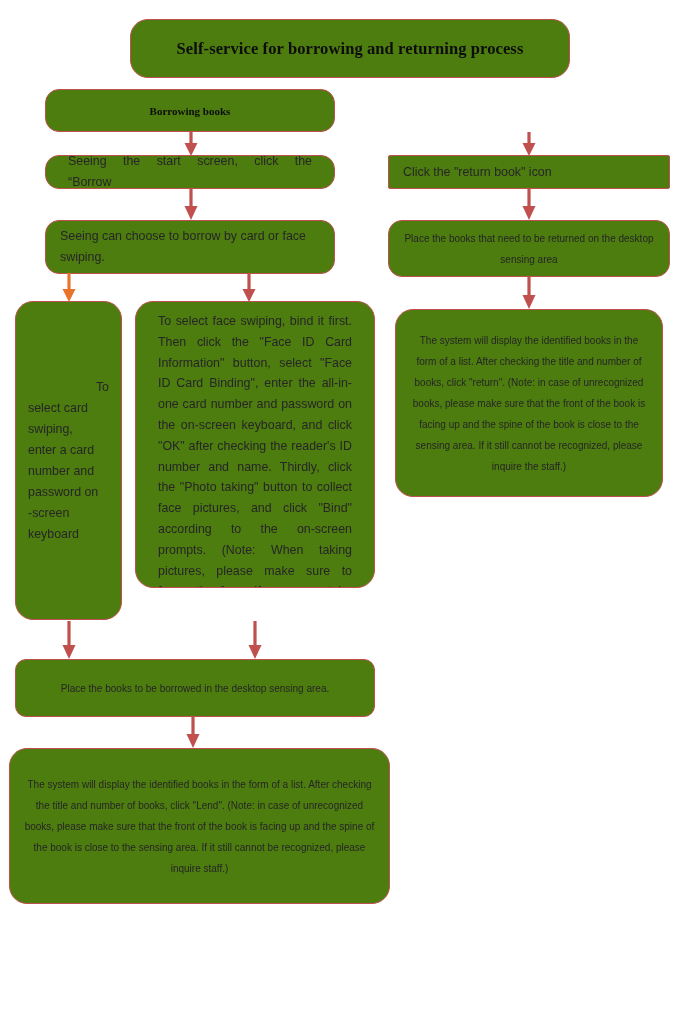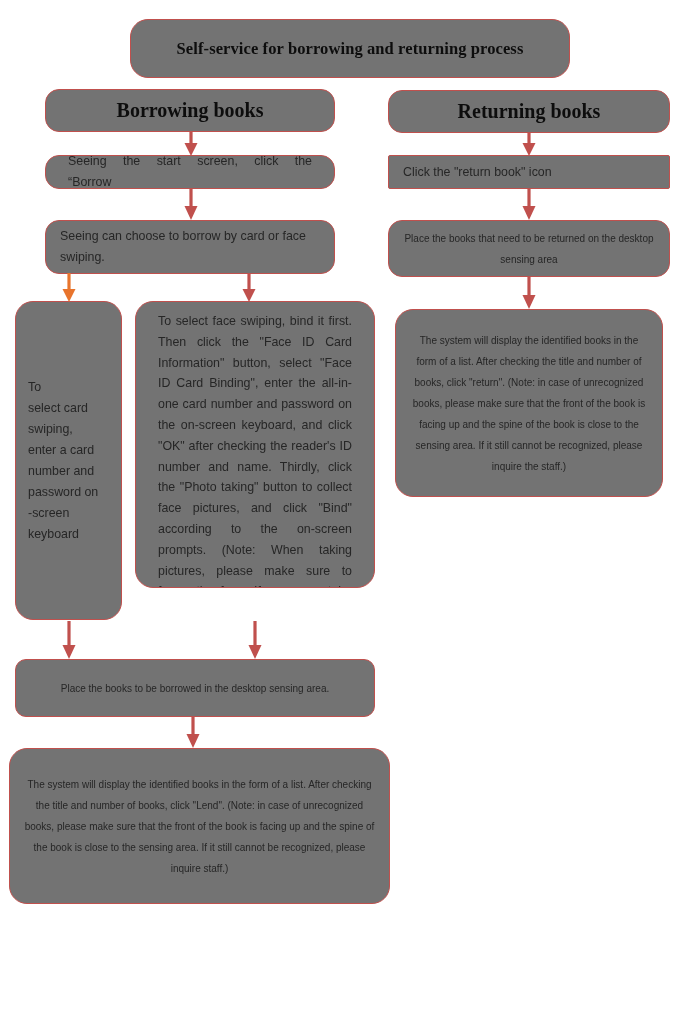--- a/index.html
+++ b/index.html
@@ -19,21 +19,21 @@
     left: 0; top: 0;
     width: 692px;
     height: 1025px;
     overflow: hidden;
   }
 
   
   .node {
     position: absolute;
     box-sizing: border-box;
-    background: #737373;
+    background: #4d7c0f;
     border: 1.6px solid #c0504d;
     color: #262626;
     overflow: hidden;
     display: flex;
     flex-direction: column;
     justify-content: center;
   }
   .node.rounded   { border-radius: 14px; }
   .node.rounded-lg{ border-radius: 18px; }
   .node.square    { border-radius: 2px; }
@@ -51,21 +51,21 @@
     font-weight: bold;
     font-size: 16.5px;
     text-align: center;
     color: #0d0d0d;
     letter-spacing: .1px;
   }
   
   .head-box .txt {
     font-family: "Liberation Serif", serif;
     font-weight: bold;
-    font-size: 20px;
+    font-size: 11px;
     text-align: center;
     color: #0d0d0d;
   }
 
   
   .body-justify .txt {
     font-size: 12.4px;
     line-height: 20.8px;
     text-align: justify;
     text-align-last: left;
@@ -84,21 +84,21 @@
     padding: 0 14px;
   }
   .body-narrow .txt {
     font-size: 12.4px;
     line-height: 21px;
     text-align: left;
     padding: 0 12px;
   }
   .body-narrow .txt .first-line {
     display: block;
-    text-align: left;
+    text-align: right;
   }
 
   
   .clip-top { justify-content: flex-start; }
   .clip-top .txt { padding-top: 9px; }
 
   
   .conn {
     position: absolute;
     overflow: visible;
@@ -111,23 +111,20 @@
 <div id="canvas">
 
   <div class="node rounded-lg title-box" style="left:130px; top:19px; width:440px; height:59px;">
     <span class="txt">Self-service for borrowing and returning process</span>
   </div>
 
   <div class="node rounded head-box" style="left:45px; top:89px; width:290px; height:43px;">
     <span class="txt">Borrowing books</span>
   </div>
 
-  <div class="node rounded head-box" style="left:388px; top:90px; width:282px; height:43px;">
-    <span class="txt">Returning books</span>
-  </div>
 
   <div class="node rounded body-justify" style="left:45px; top:155px; width:290px; height:34px;">
     <span class="txt">Seeing  the  start  screen,  click  the     “Borrow</span>
   </div>
 
   <div class="node rounded body-left" style="left:45px; top:220px; width:290px; height:54px;">
     <span class="txt">Seeing can choose to borrow by card or face swiping.</span>
   </div>
 
   <div class="node rounded-lg body-narrow" style="left:15px; top:301px; width:107px; height:319px;">

